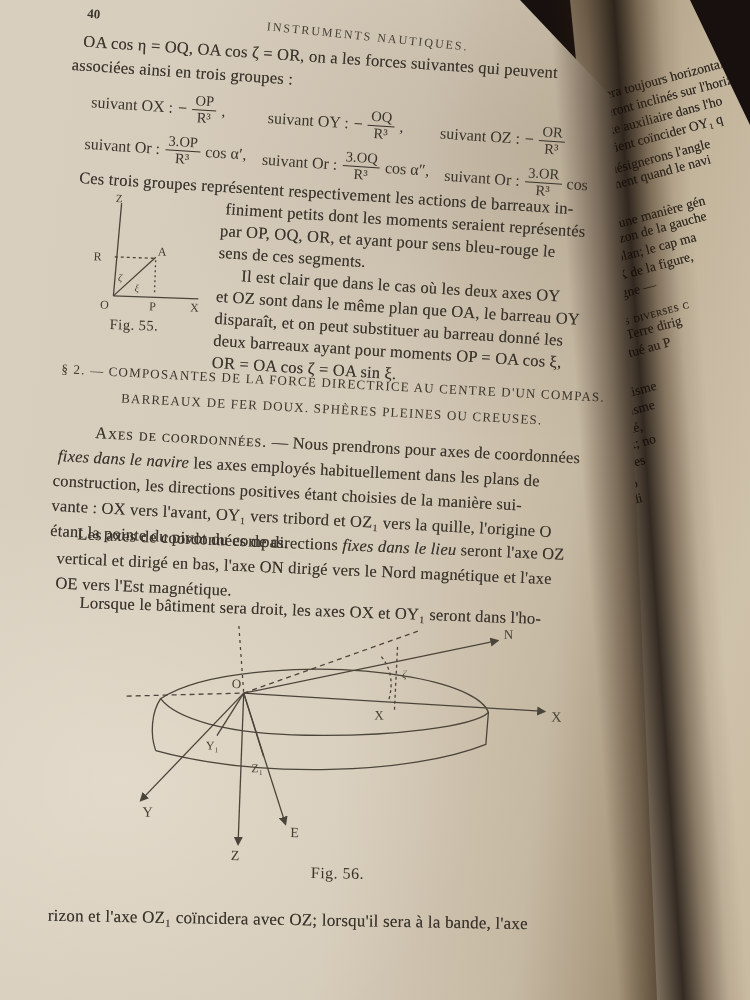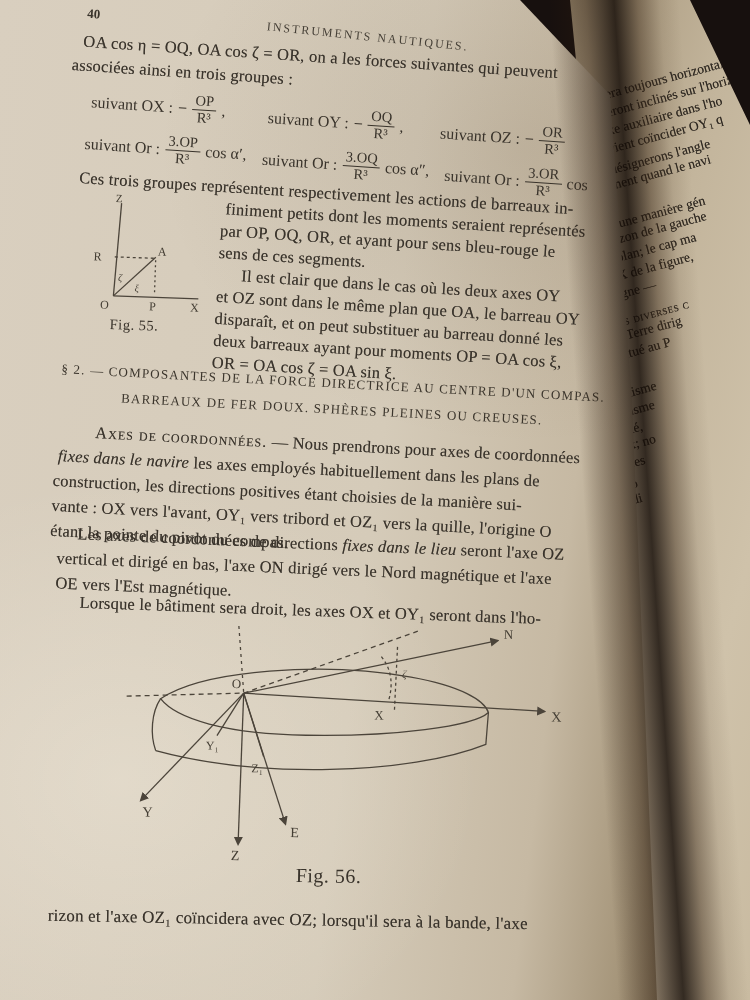--- a/index.html
+++ b/index.html
@@ -240,21 +240,21 @@
       <text x="433" y="96" font-size="14">X</text>
       <text x="256" y="97" font-size="13">X</text>
       <text x="113" y="68" font-size="13">O</text>
       <text x="26" y="198" font-size="14">Y</text>
       <text x="88" y="130" font-size="12">Y₁</text>
       <text x="115" y="240" font-size="14">Z</text>
       <text x="134" y="152" font-size="12">Z₁</text>
       <text x="174" y="216" font-size="14">E</text>
       <text x="283" y="55" font-size="11" font-style="italic">ζ</text>
     </svg>
-    <div class="abs cap r10" style="left:296px;top:864px;font-size:20px">Fig. 56.</div>
+    <div class="abs cap r10" style="left:311px;top:864px;font-size:16px">Fig. 56.</div>
 
     <div class="blk r10" style="top:905px">
       <div class="abs ln" style="left:48px;top:0;font-size:17px">rizon et l'axe OZ₁ coïncidera avec OZ; lorsqu'il sera à la bande, l'axe</div>
     </div>
 
   </div>
 
   <div class="gutter"></div>
 
 </div>

